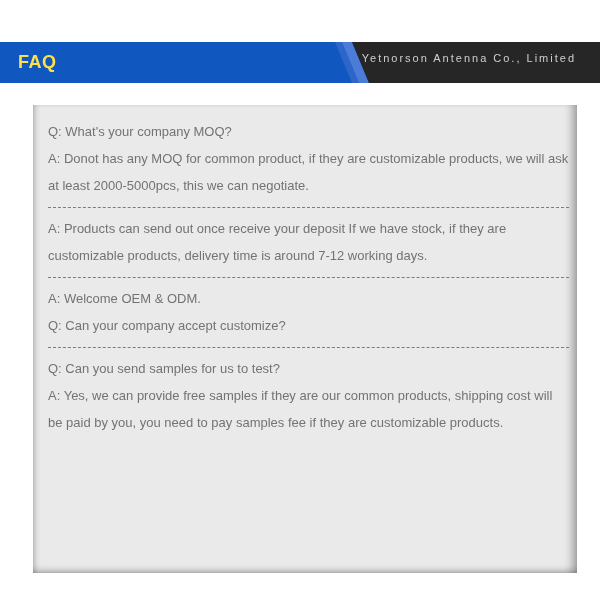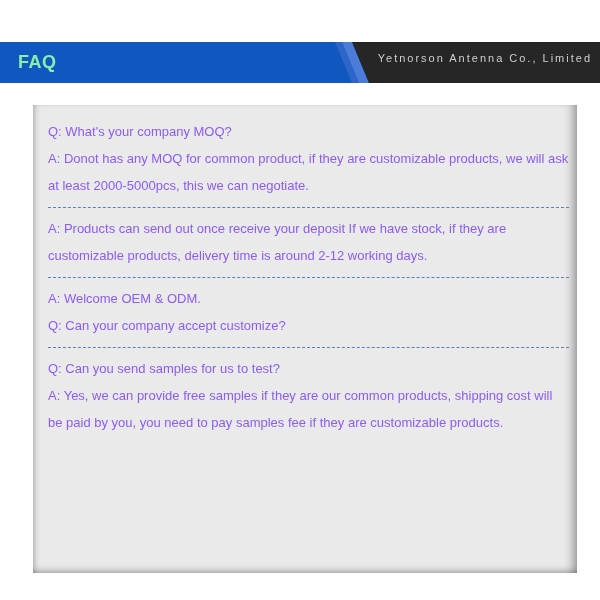--- a/index.html
+++ b/index.html
@@ -23,40 +23,40 @@
     background: #1157c0;
     overflow: hidden;
   }
   .faq-title {
     position: absolute;
     left: 18px;
     top: 0;
     height: 41px;
     display: flex;
     align-items: center;
-    color: #86efac;
+    color: #fde047;
     font-size: 18px;
     font-weight: bold;
     letter-spacing: 0.5px;
     z-index: 4;
   }
   .diag {
     position: absolute;
     top: 0;
     height: 41px;
     transform: skewX(22.5deg);
     transform-origin: top left;
   }
   .diag-faint  { left: 335px; width: 7px;  background: #2d66c8; z-index: 1; }
   .diag-light  { left: 342px; width: 10px; background: #4a7cd8; z-index: 2; }
   .diag-dark   { left: 352px; width: 300px; background: #262626; z-index: 2; }
   .company-name {
     position: absolute;
     top: 0;
-    right: 0;
+    right: 16px;
     height: 31px;
     display: flex;
     align-items: center;
     padding-right: 8px;
     color: #cfcfcf;
     font-size: 11px;
     letter-spacing: 2px;
     z-index: 5;
     white-space: nowrap;
   }
@@ -77,21 +77,21 @@
   }
   .qa {
     padding: 7px 0 8px 0;
     border-bottom: 1px dashed #5580c6;
   }
   .qa:first-child { padding-top: 0; }
   .qa:last-child  { border-bottom: none; padding-bottom: 0; }
   .qa p {
     font-size: 13px;
     line-height: 27px;
-    color: #8b5cf6;
+    color: #737373;
   }
 </style>
 </head>
 <body>
 
 <div class="page">
 
   <header class="topbar">
     <span class="faq-title">FAQ</span>
     <div class="diag diag-faint"></div>
@@ -101,21 +101,21 @@
   </header>
 
   <main class="panel">
 
     <div class="qa">
       <p>Q: What's your company MOQ?</p>
       <p>A: Donot has any MOQ for common product, if they are customizable products, we will ask at least 2000-5000pcs, this we can negotiate.</p>
     </div>
 
     <div class="qa">
-      <p>A: Products can send out once receive your deposit If we have stock, if they are customizable products, delivery time is around 2-12 working days.</p>
+      <p>A: Products can send out once receive your deposit If we have stock, if they are customizable products, delivery time is around 7-12 working days.</p>
     </div>
 
     <div class="qa">
       <p>A: Welcome OEM &amp; ODM.</p>
       <p>Q: Can your company accept customize?</p>
     </div>
 
 
     <div class="qa">
       <p>Q: Can you send samples for us to test?</p>

